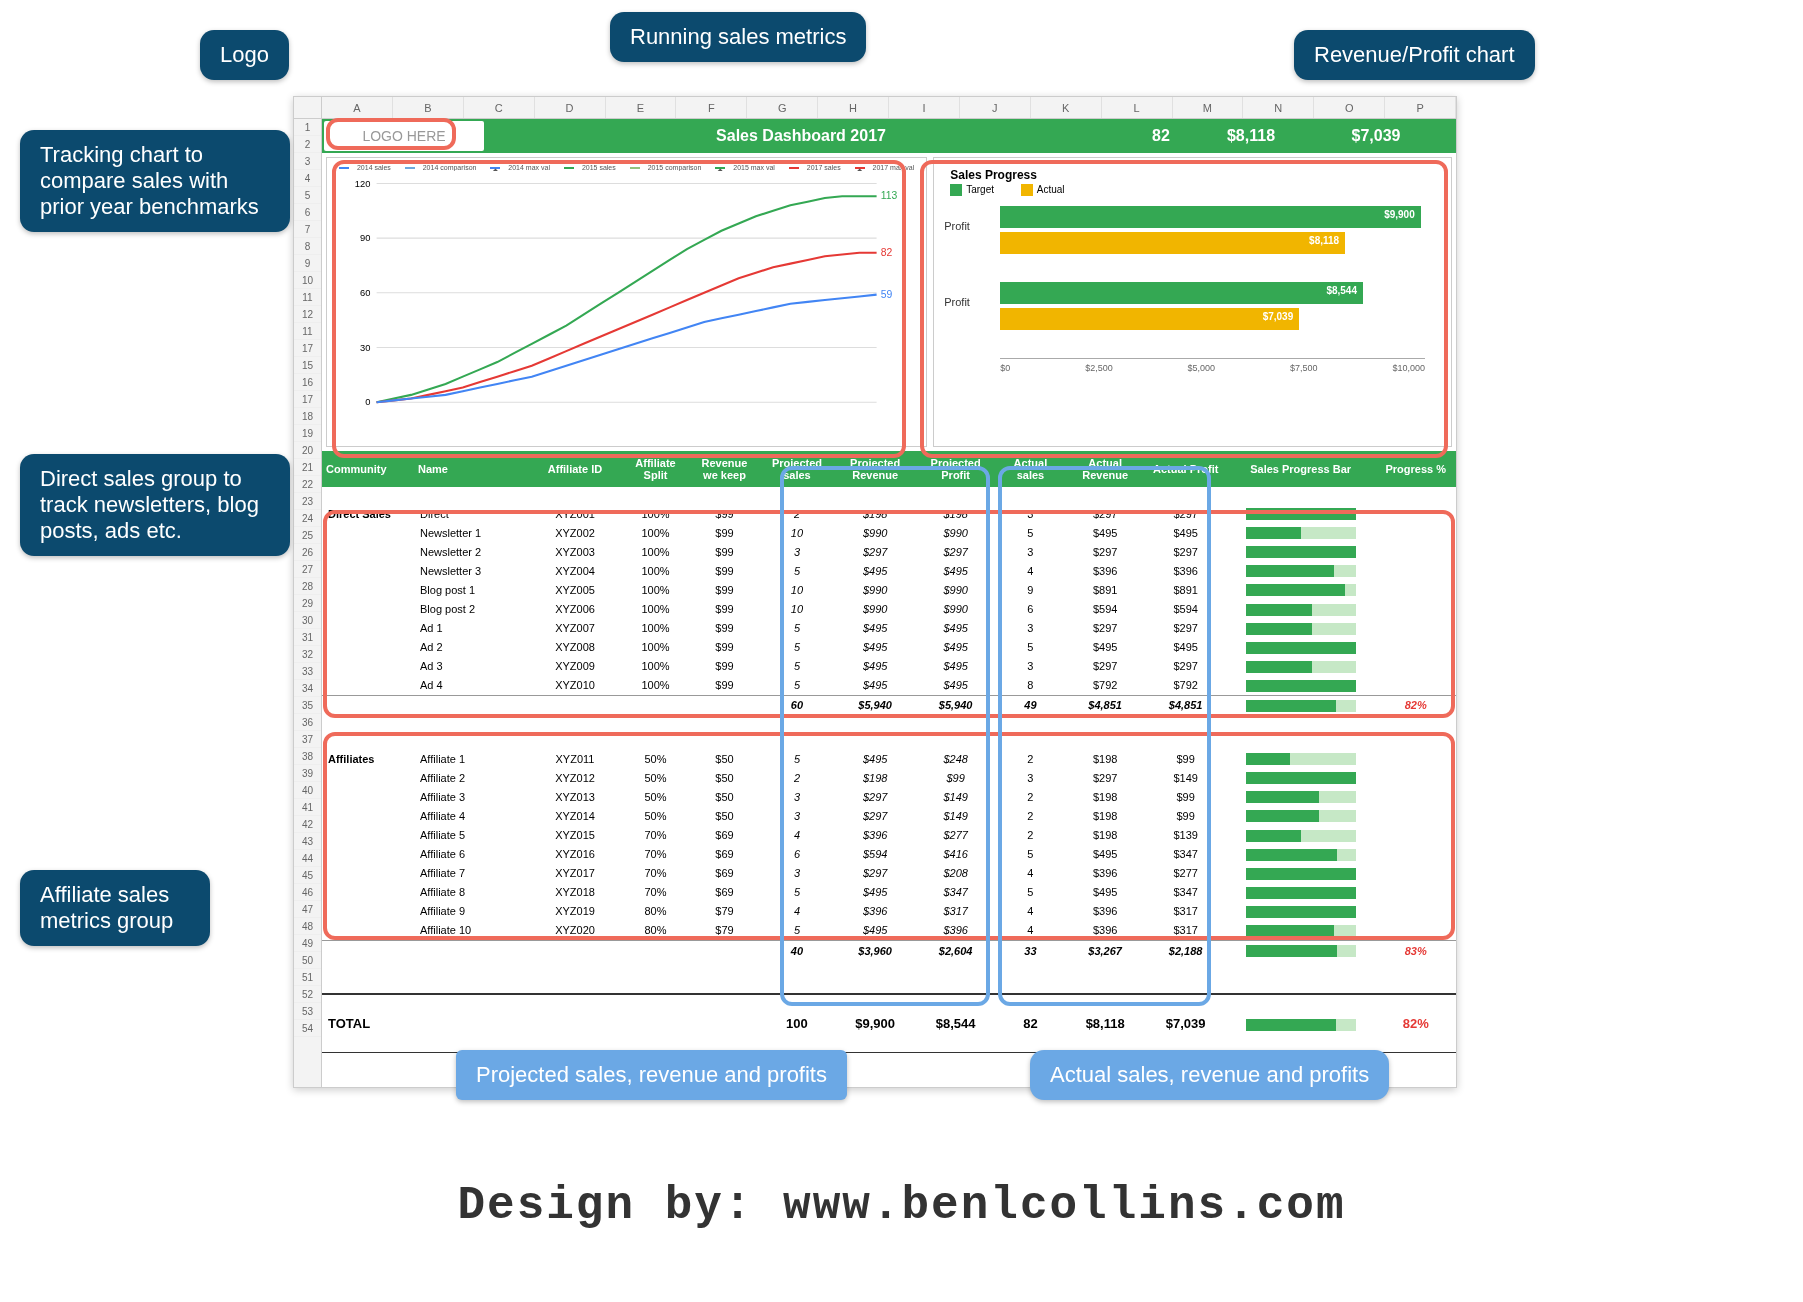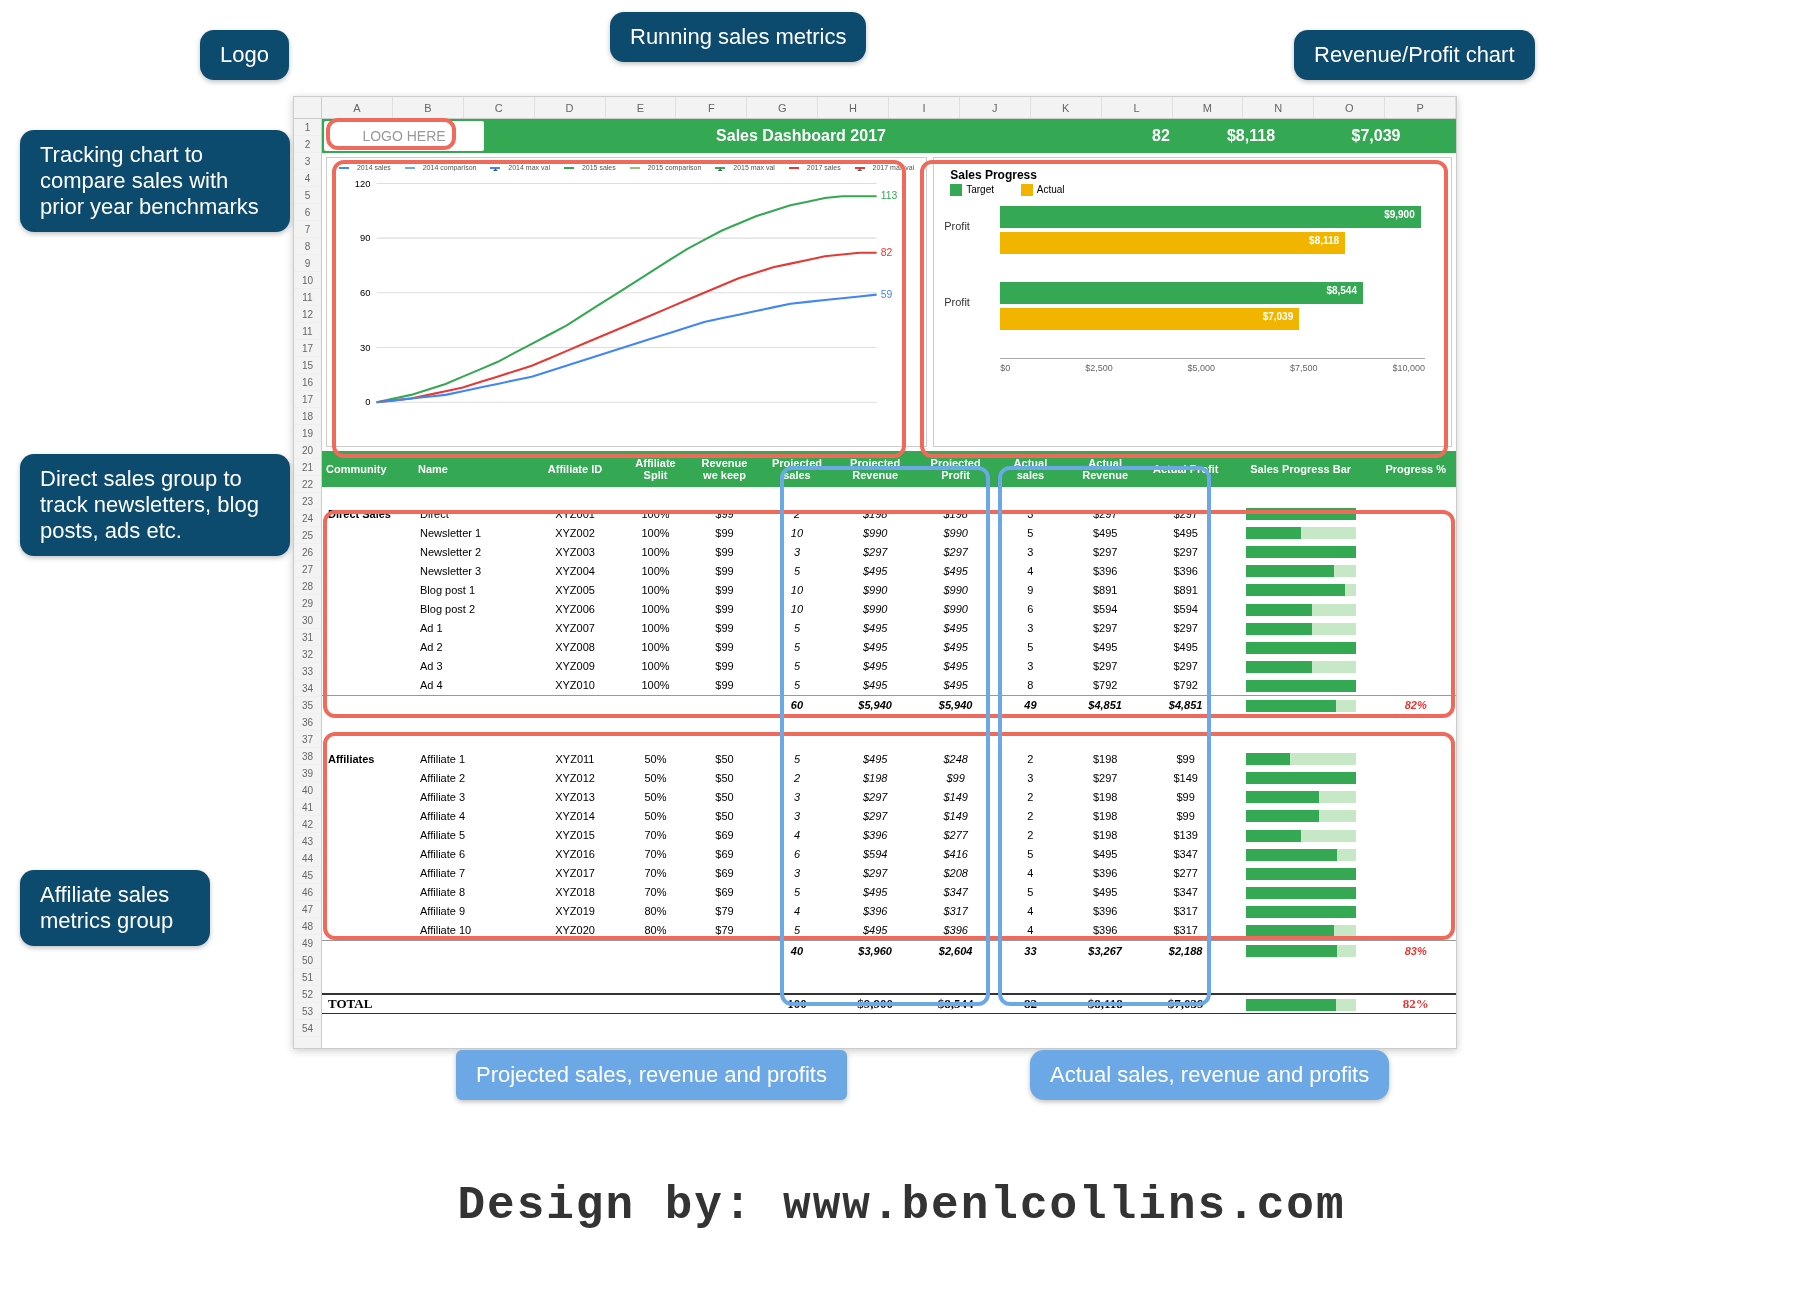--- a/index.html
+++ b/index.html
@@ -30,21 +30,21 @@
   .hbar { height:22px; margin-bottom:4px; position:relative; }
   .hbar .val { position:absolute; right:6px; top:3px; font-size:10px; color:#fff; font-weight:bold; }
   .hbar-axis { display:flex; justify-content:space-between; font-size:9px; color:#666; padding-top:4px; border-top:1px solid #aaa; }
   table.data { width:100%; border-collapse:collapse; font-size:11px; }
   table.data thead th { background:#34a853; color:#fff; font-weight:bold; padding:6px 4px; text-align:center; font-size:11px; }
   table.data thead th:first-child, table.data thead th:nth-child(2) { text-align:left; }
   table.data td { padding:3px 6px; text-align:center; height:17px; }
   table.data td.l { text-align:left; }
   table.data td.b { font-weight:bold; }
   table.data tr.sub td { font-weight:bold; font-style:italic; border-top:1px solid #999; }
-  table.data tr.total td { font-weight:bold; font-size:13px; border-top:2px solid #333; border-bottom:1px solid #333; padding:1px 6px;font-family:Liberation Serif, serif; }
+  table.data tr.total td { font-weight:bold; font-size:13px; border-top:2px solid #333; border-bottom:1px solid #333; padding:21px 6px; }
   .pbar { display:inline-block; width:110px; height:12px; background:#c6e8c6; position:relative; vertical-align:middle; }
   .pbar .fill { position:absolute; left:0; top:0; bottom:0; background:#34a853; }
   .pct { color:#e53935; font-weight:bold; }
   .spacer-row td { height:17px; }
   
   .callout { position:absolute; border-radius:14px; padding:12px 20px; font-size:22px; color:#fff; box-shadow:0 2px 5px rgba(0,0,0,.25); z-index:50; }
   .red { background:#0c4a6e; }
   .blue { background:#6ba8e5; }
   
   .hl { position:absolute; border-radius:12px; z-index:40; pointer-events:none; }

